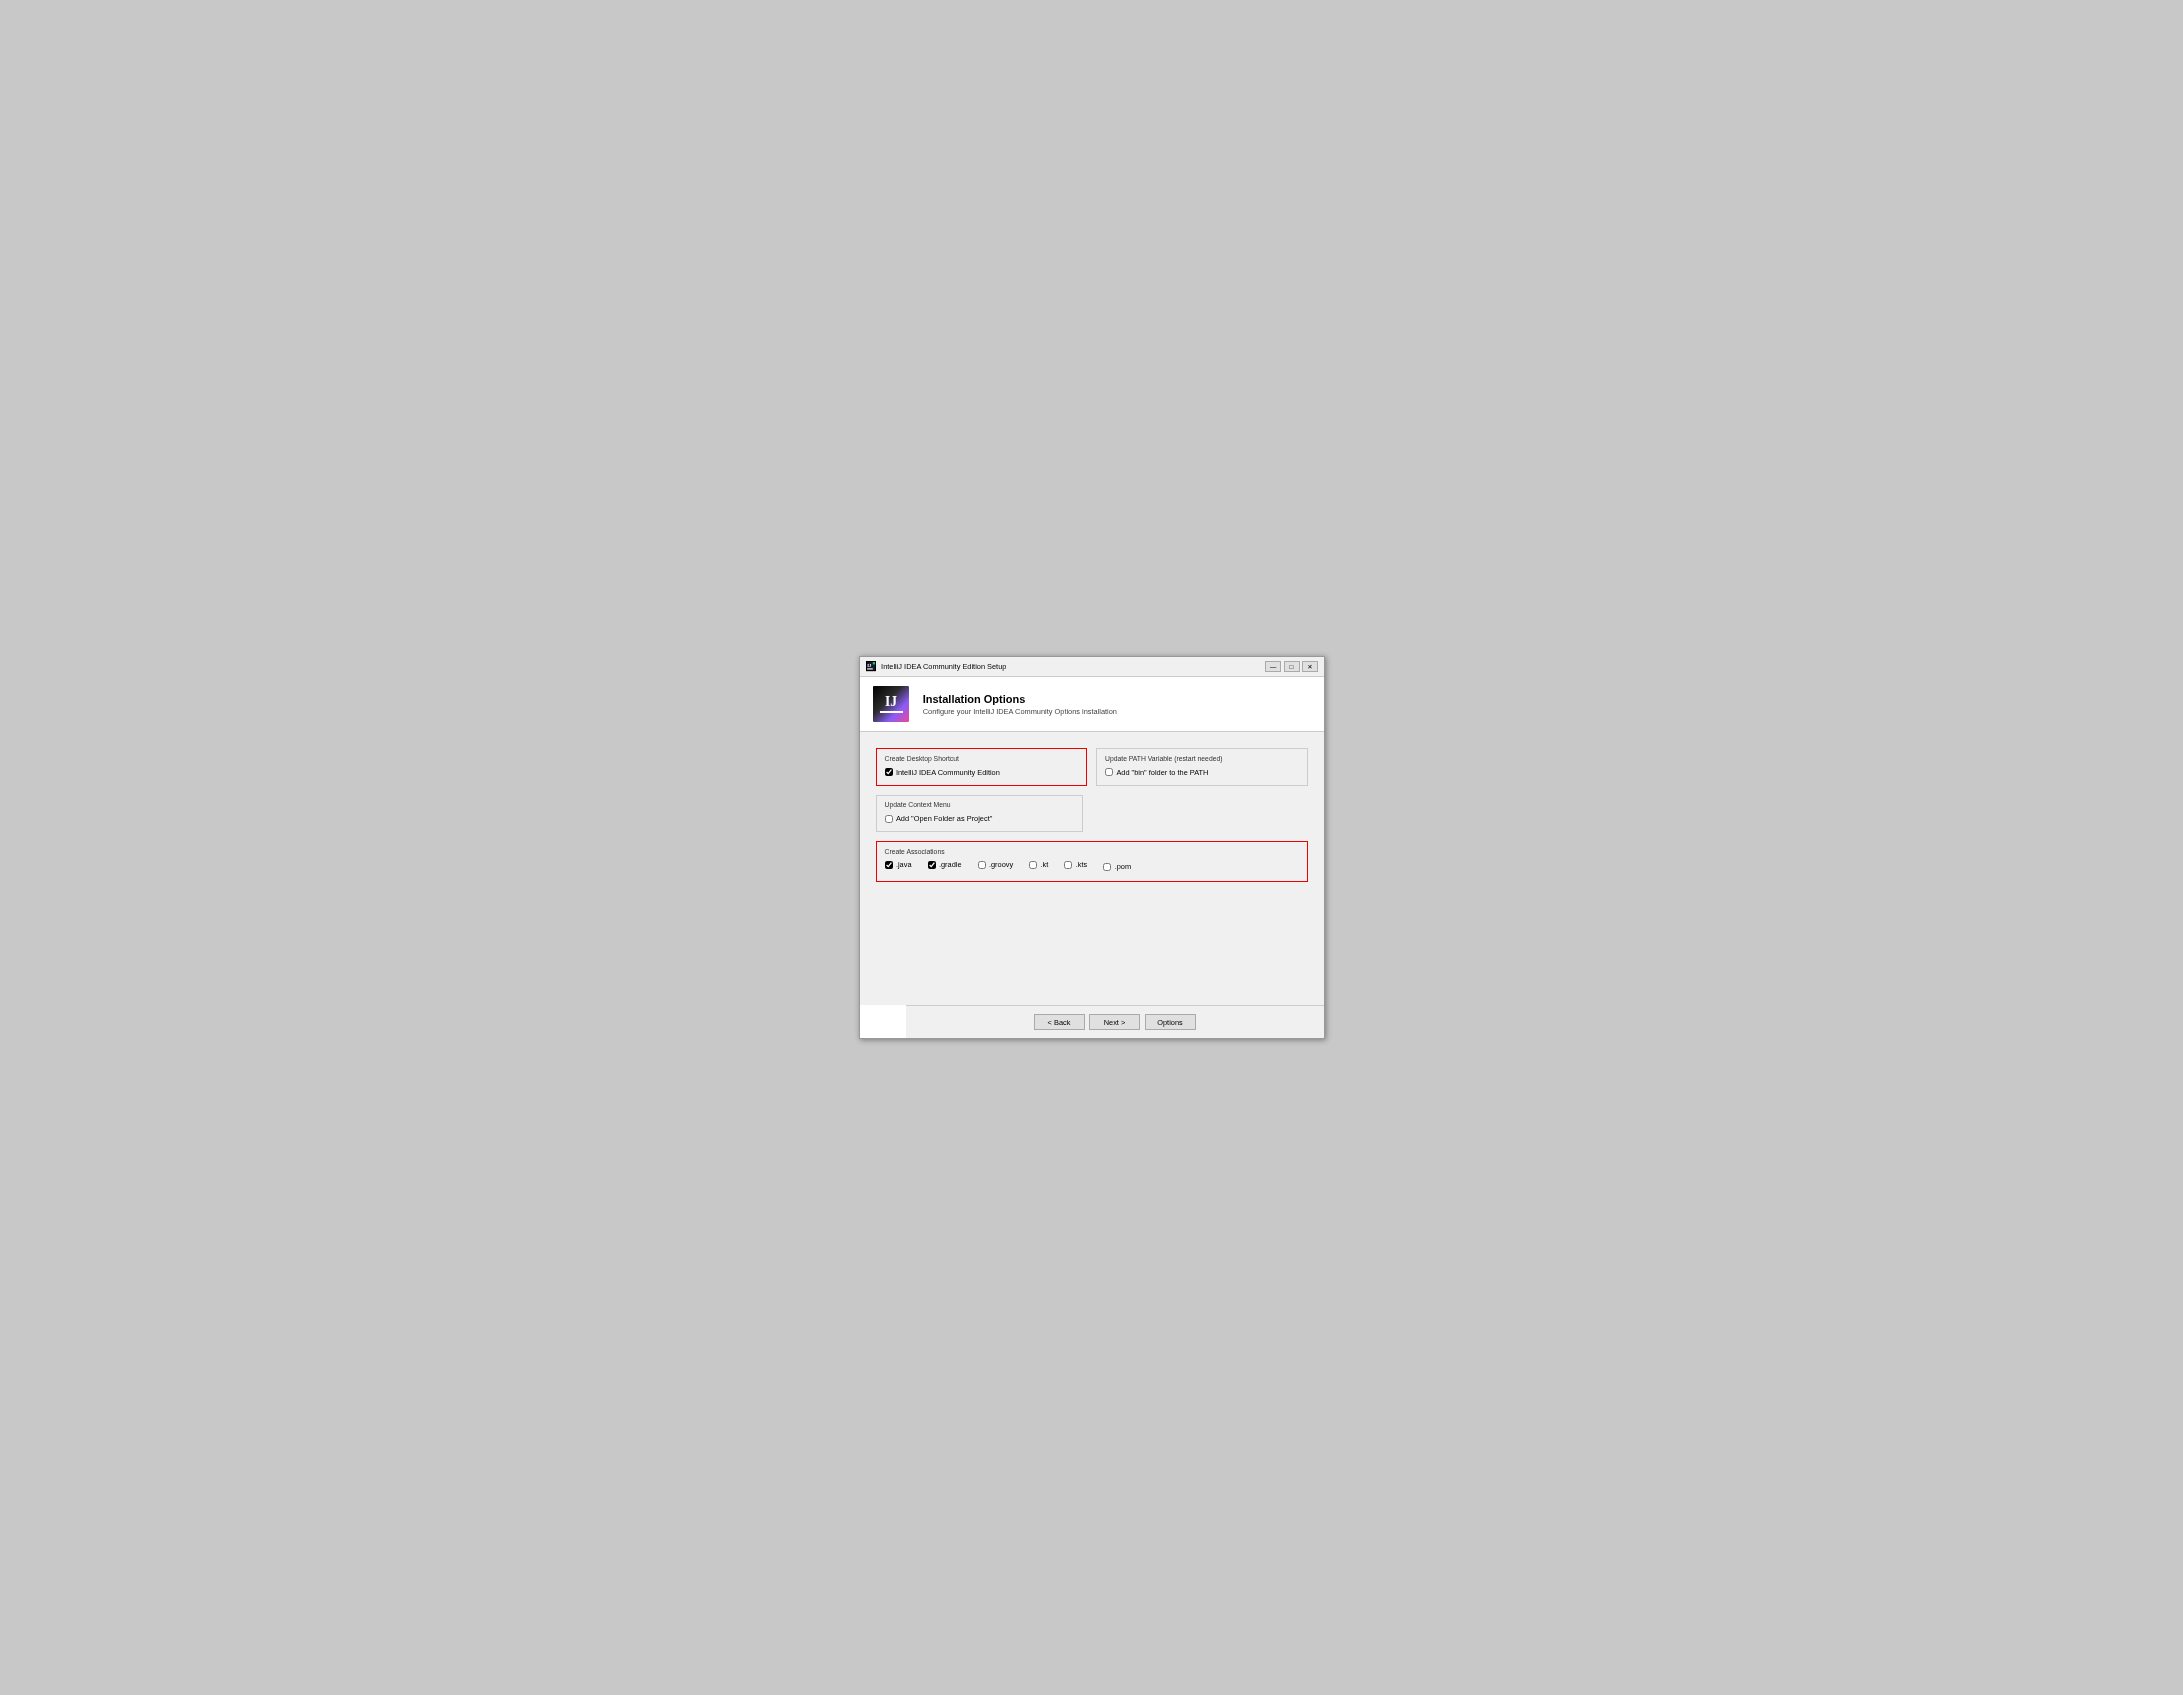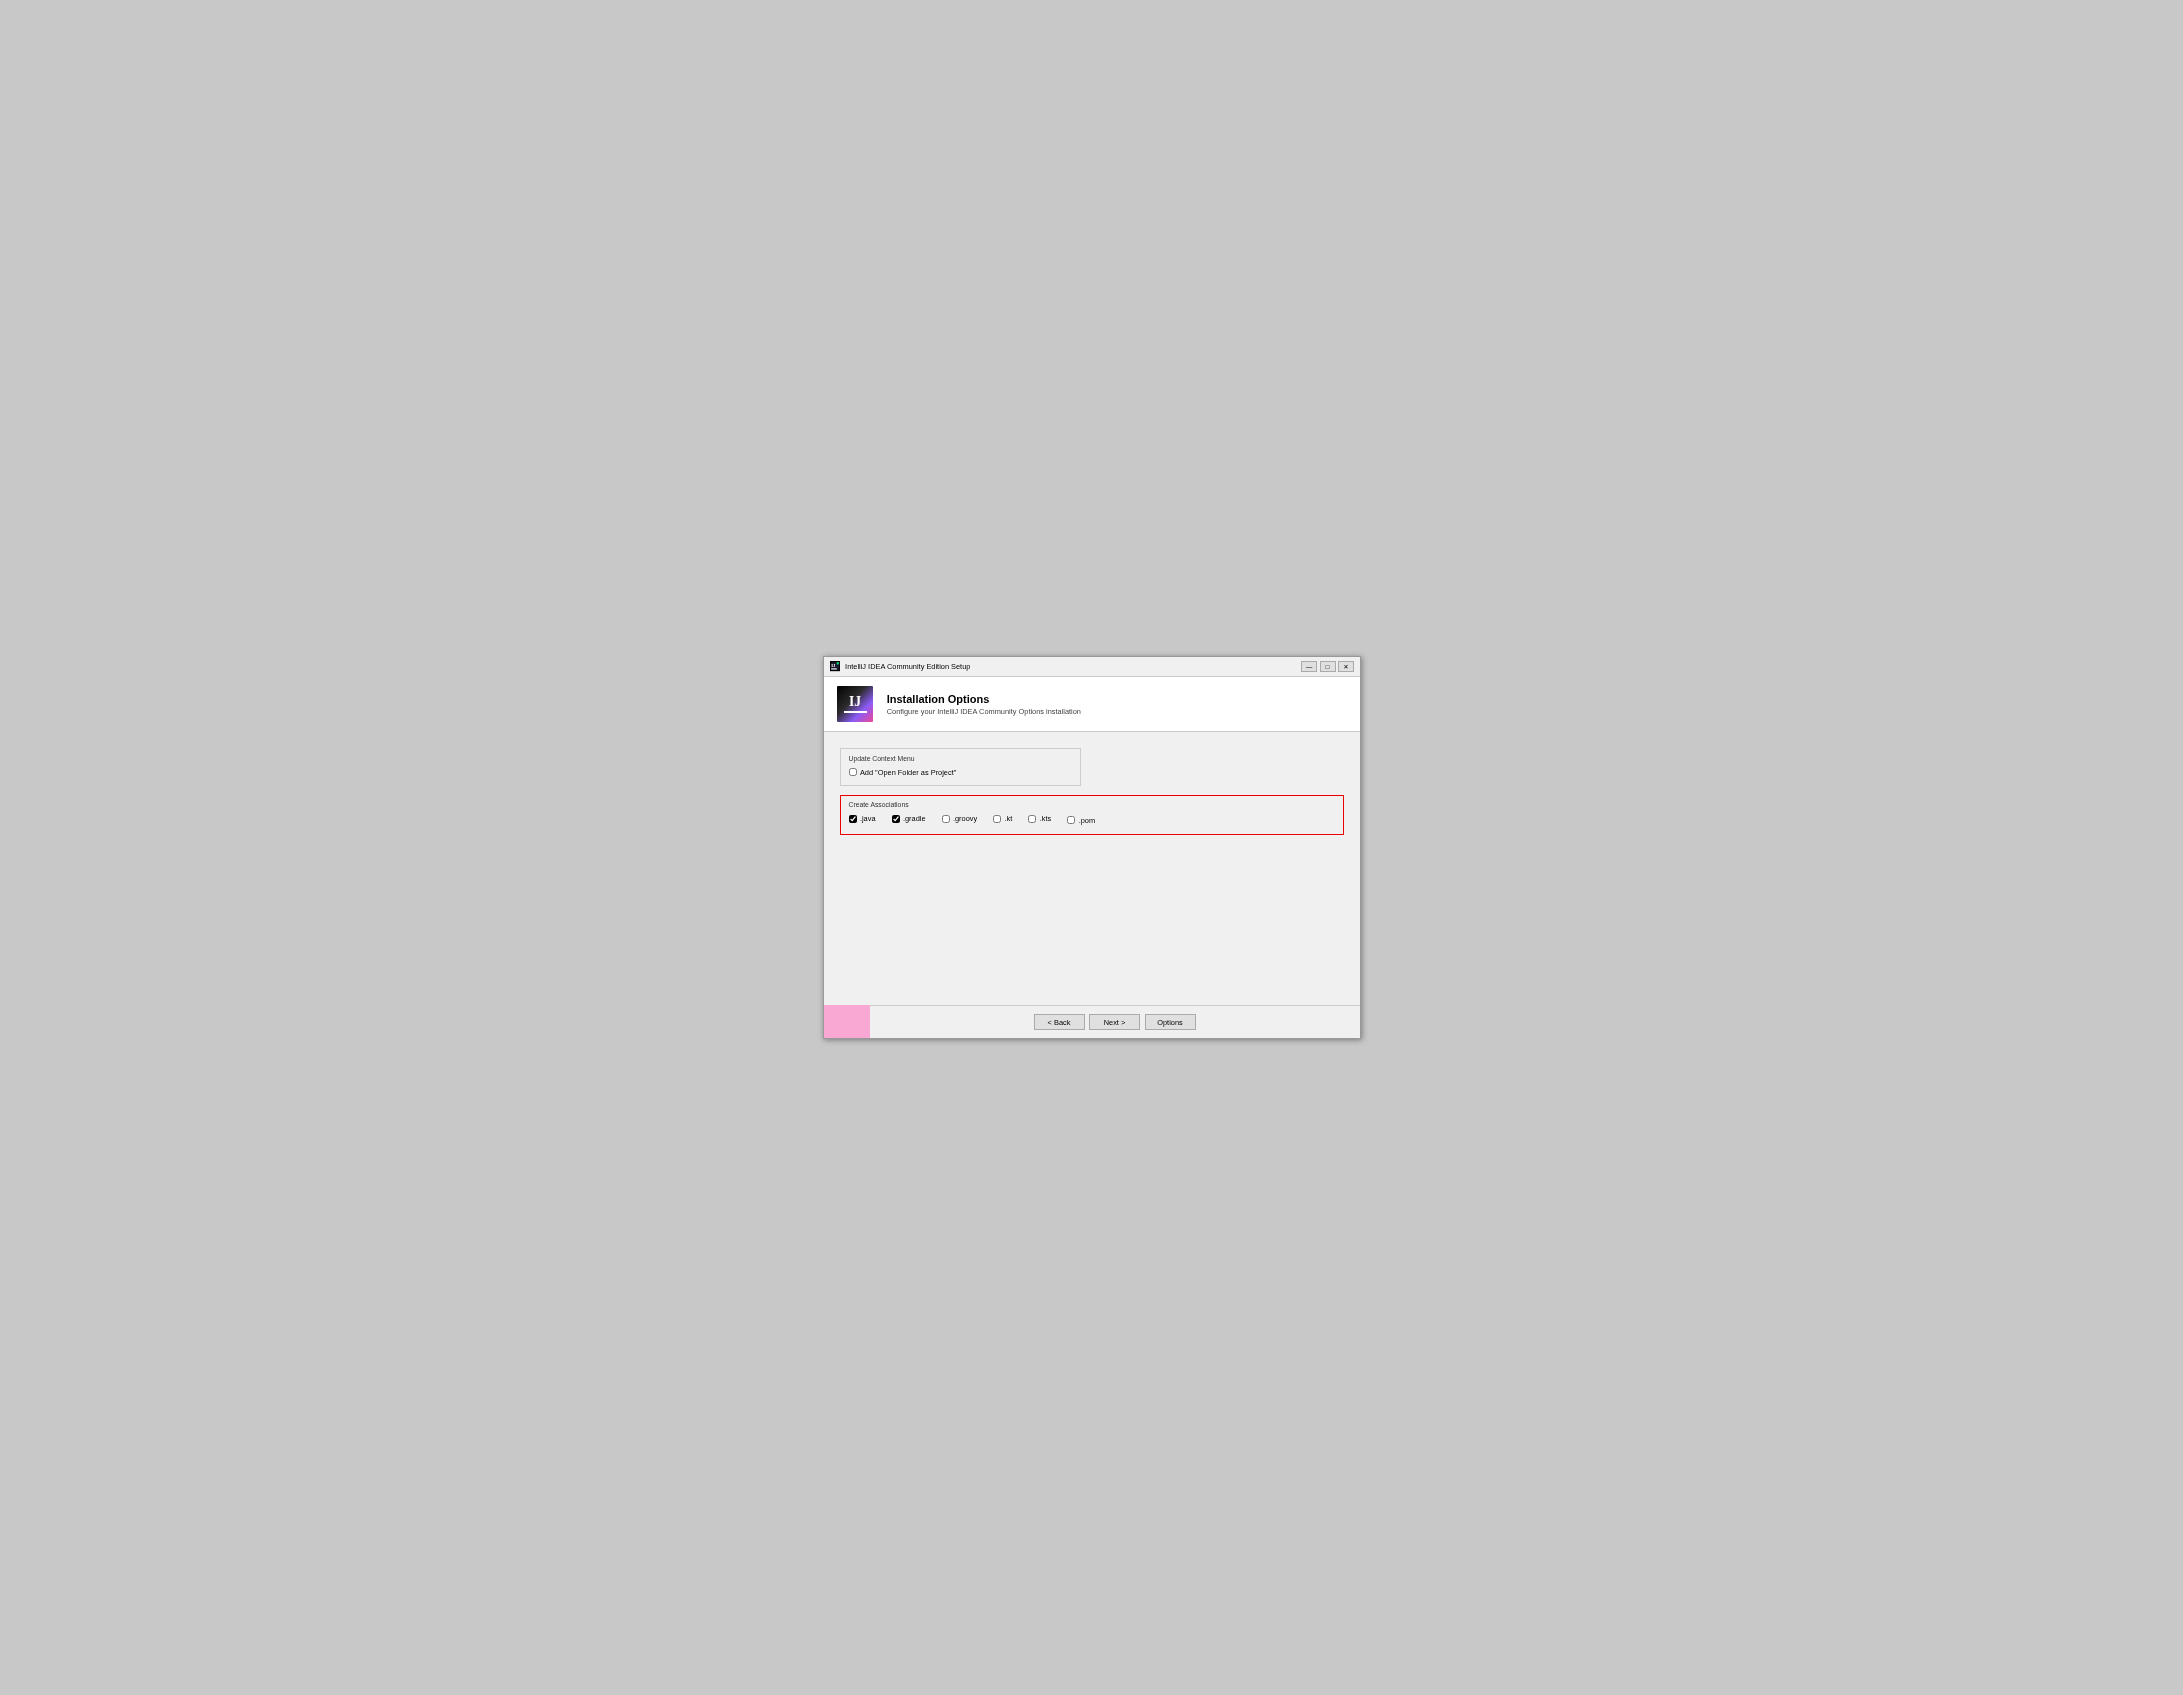--- a/index.html
+++ b/index.html
@@ -11,22 +11,22 @@
     body {
       background: #c8c8c8;
       display: flex;
       justify-content: center;
       align-items: center;
       min-height: 100vh;
       font-family: 'Segoe UI', Arial, sans-serif;
     }
 
     .window {
-      background: #f9a8d4;
-      width: 538px;
+      background: #ffffff;
+      width: 466px;
       border: 0.6px solid #999;
       box-shadow: 1.1px 1.1px 5.7px rgba(0,0,0,0.4);
     }
 
     .title-bar {
       background: #f0f0f0;
       border-bottom: 0.6px solid #ccc;
       display: flex;
       align-items: center;
       padding: 3.4px 5.7px;
@@ -265,20 +265,38 @@
       <div class="logo-line"></div>
     </div>
     <div class="header-text">
       <div class="header-title">Installation Options</div>
       <div class="header-subtitle">Configure your IntelliJ IDEA Community Options installation</div>
     </div>
   </div>
 
   <div class="main-content">
 
+    <div class="options-grid">
+
+      <div class="option-group highlighted">
+        <div class="option-group-title">Create Desktop Shortcut</div>
+        <div class="checkbox-row">
+          <input type="checkbox" class="checkbox-input" id="cb_intellij" checked="" style="">
+          <label class="checkbox-label" for="cb_intellij">IntelliJ IDEA Community Edition</label>
+        </div>
+      </div>
+
+      <div class="option-group">
+        <div class="option-group-title">Update PATH Variable (restart needed)</div>
+        <div class="checkbox-row">
+          <input type="checkbox" class="checkbox-input" id="cb_bin" style="">
+          <label class="checkbox-label" for="cb_bin">Add "bin" folder to the PATH</label>
+        </div>
+      </div>
+    </div>
 
     <div class="options-row2">
       <div class="option-group-half">
         <div class="option-group-title">Update Context Menu</div>
         <div class="checkbox-row">
           <input type="checkbox" class="checkbox-input" id="cb_folder" style="">
           <label class="checkbox-label" for="cb_folder">Add "Open Folder as Project"</label>
         </div>
       </div>
     </div>

